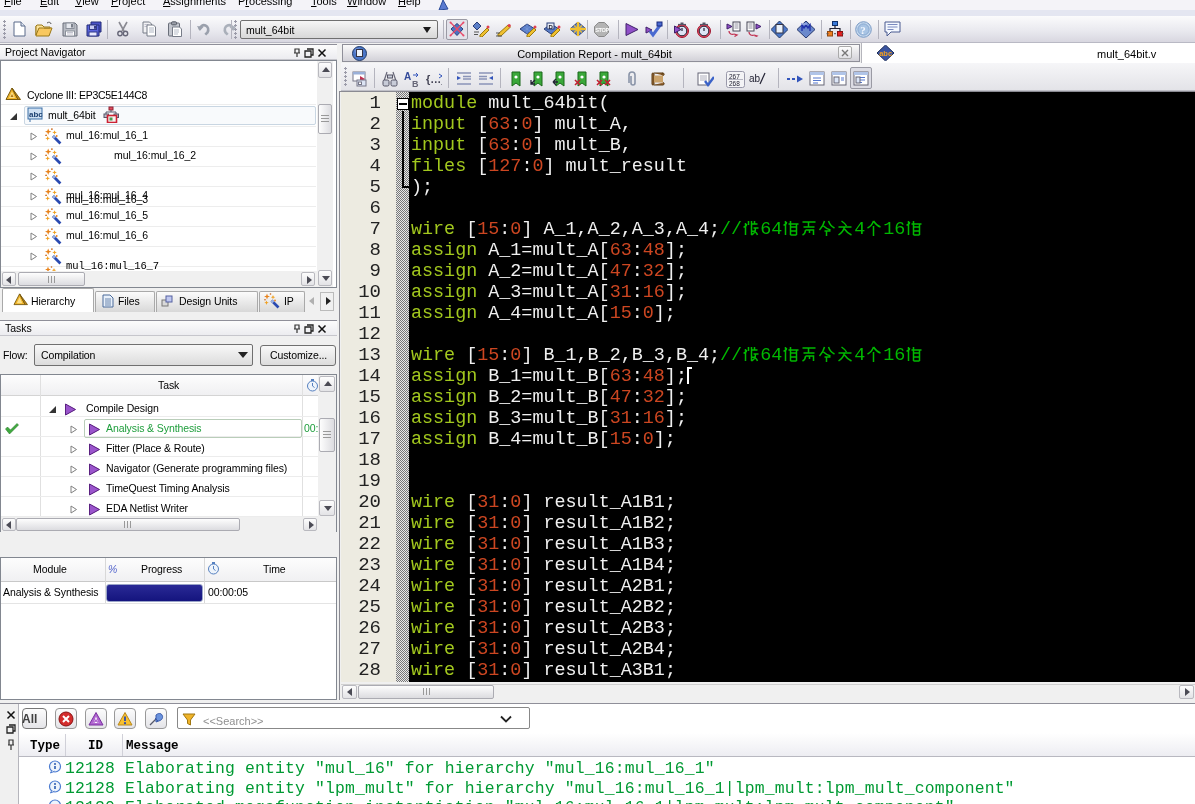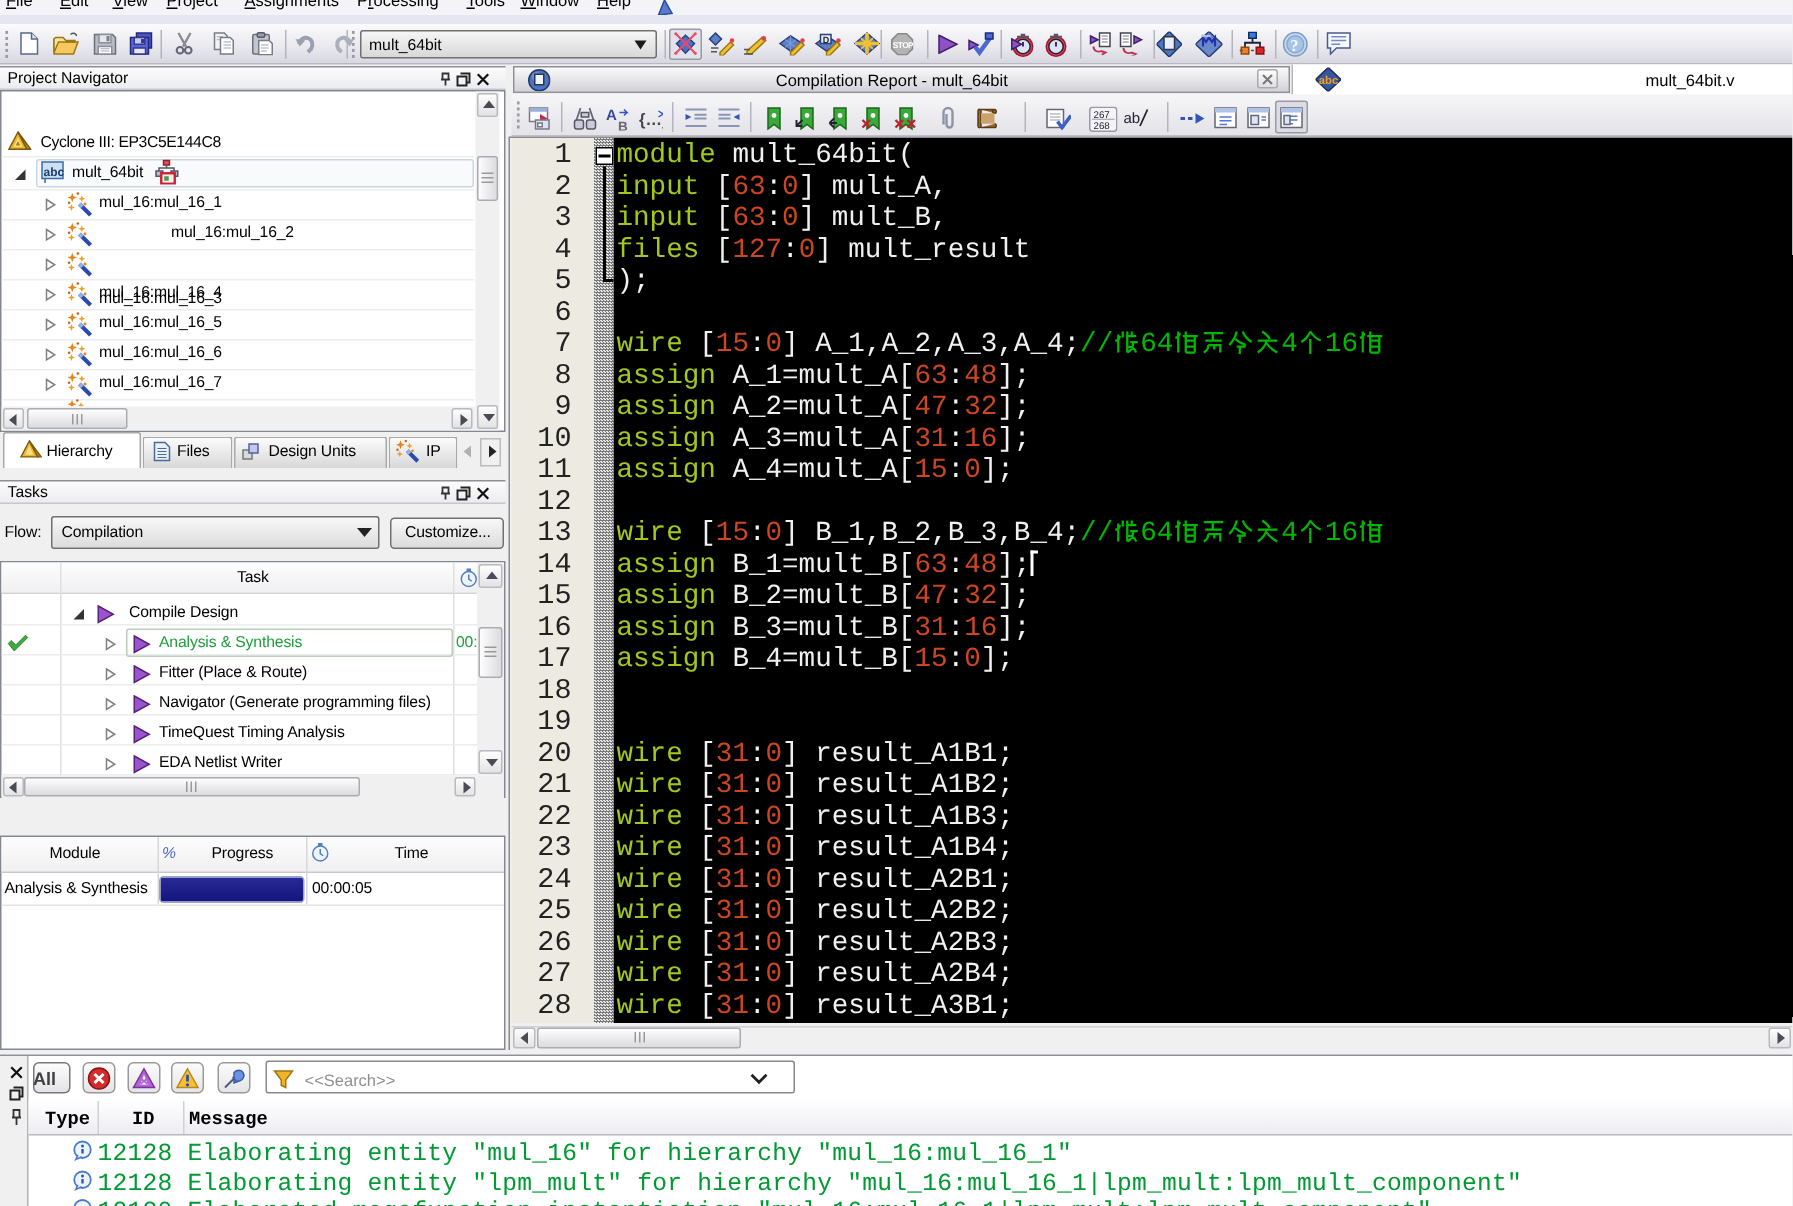--- a/index.html
+++ b/index.html
@@ -376,21 +376,21 @@
 <svg class="abs" style="left:45px;top:248px" width="17" height="17" viewBox="0 0 16 16">
         <path d="M7.5 7.5L14.5 14.5" stroke="#2a4ab0" stroke-width="2.6"></path>
         <path d="M7.5 7.5l1.8 1.8" stroke="#9ab0e0" stroke-width="2.6"></path>
         <path d="M3 0.5L3.8 2.7 6 3.5 3.8 4.3 3 6.5 2.2 4.3 0 3.5 2.2 2.7z" fill="#e8821a"></path>
         <path d="M9 2L9.6 3.6 11.2 4.2 9.6 4.8 9 6.4 8.4 4.8 6.8 4.2 8.4 3.6z" fill="#f0a020"></path>
         <path d="M2.5 7.5L3.1 9.1 4.7 9.7 3.1 10.3 2.5 11.9 1.9 10.3 0.3 9.7 1.9 9.1z" fill="#f0a020"></path>
         <circle cx="6.5" cy="1" r="0.8" fill="#c86010"></circle>
         <circle cx="1" cy="6.8" r="0.8" fill="#c86010"></circle>
         <circle cx="11" cy="7.5" r="0.9" fill="#e8821a"></circle>
       </svg>
-<div class="trow" style="left:66px;top:249px;">mul_16:mul_16_7</div>
+<div class="trow" style="left:66px;top:260px;font-family:Liberation Mono, monospace;">mul_16:mul_16_7</div>
 <div class="abs" style="left:45px;top:266px;width:18px;height:5px;overflow:hidden;"><svg width="18" height="18" viewBox="0 0 18 18">
           <path d="M3 0.5L3.8 2.7 6 3.5 3.8 4.3 3 6.5 2.2 4.3 0 3.5 2.2 2.7z" fill="#e8821a"></path>
           <path d="M9 2L9.6 3.6 11.2 4.2 9.6 4.8 9 6.4 8.4 4.8 6.8 4.2 8.4 3.6z" fill="#f0a020"></path>
           <circle cx="6.5" cy="1" r="0.8" fill="#c86010"></circle>
         </svg></div>
 </div>
 
   <div class="sb" style="left:317px;top:61px;width:16px;height:226px;"></div>
   <div class="sbtn" style="left:318px;top:62px;width:14px;height:16px;"></div>
   <div class="arr" style="left:322px;top:67px;border-left:4px solid transparent;border-right:4px solid transparent;border-bottom:5px solid #4b4b55;"></div>

